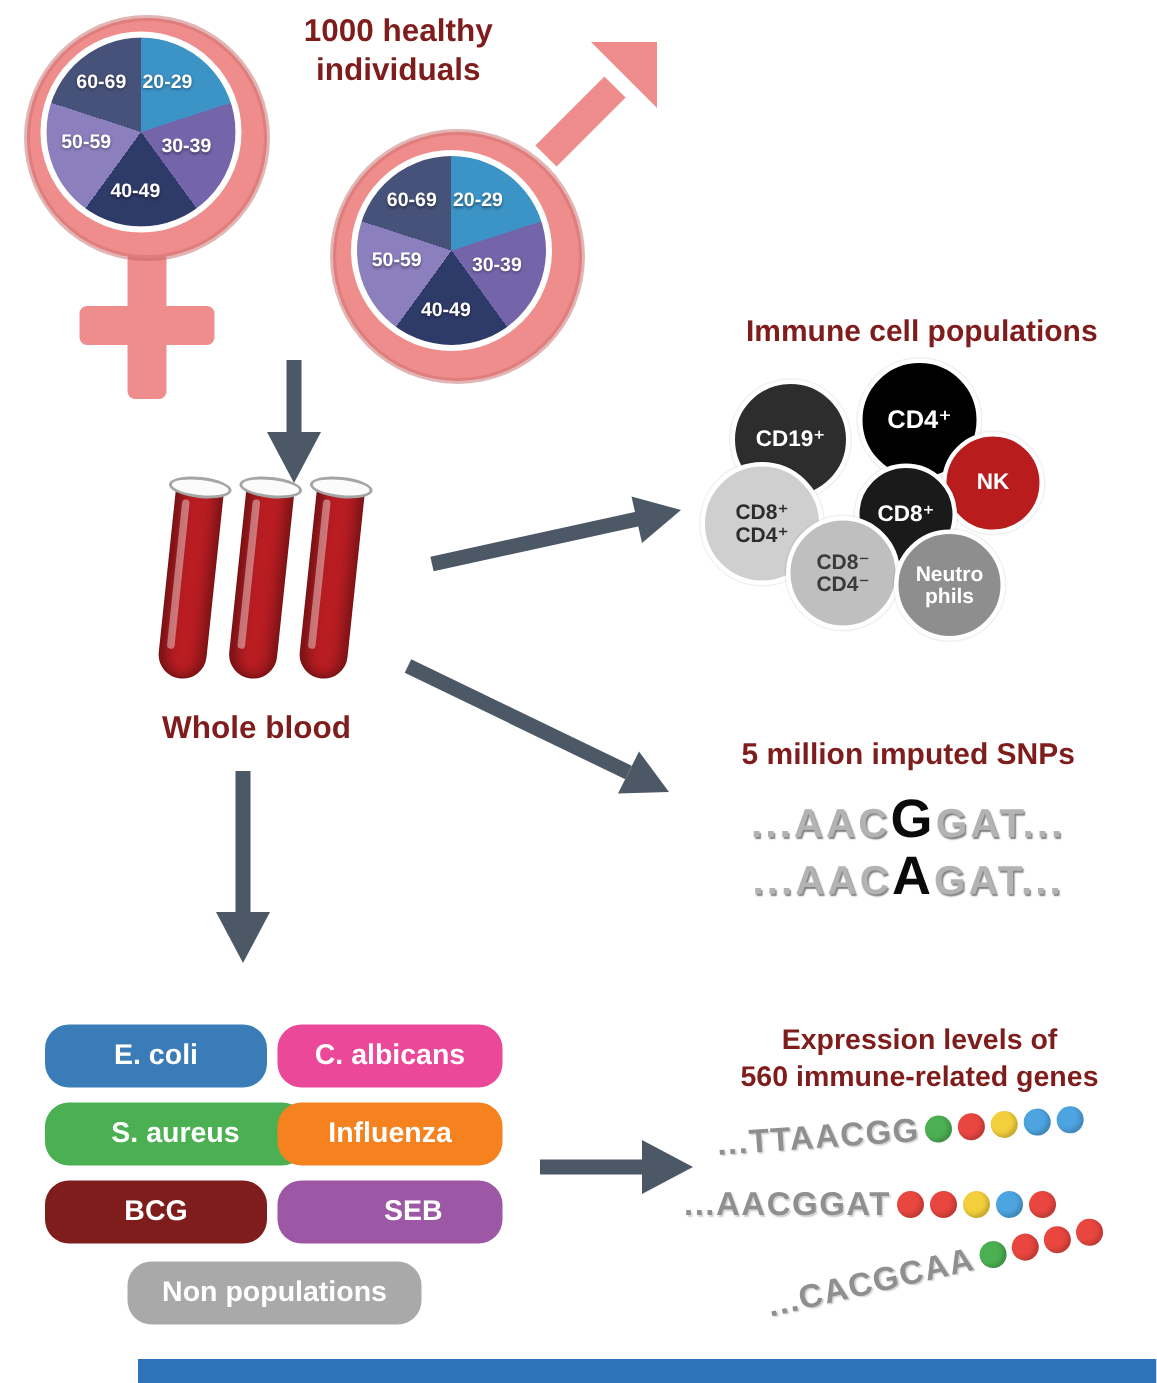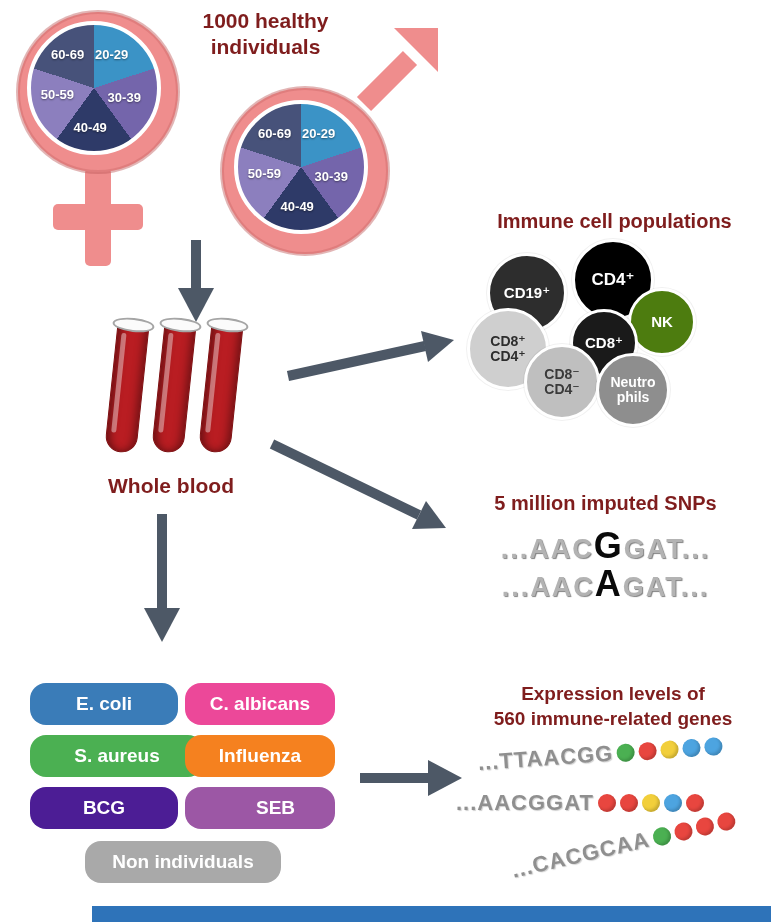--- a/index.html
+++ b/index.html
@@ -178,21 +178,21 @@
     <div class="tube t2">
       <div class="tube-body" style="background: rgb(185, 29, 34);"></div>
       <div class="tube-shine"></div>
       <div class="tube-rim"></div>
     </div>
   </div>
 
   <div id="cells">
     <div class="cell c0" style="background: rgb(45, 45, 45); color: rgb(255, 255, 255);">CD19⁺</div>
     <div class="cell c1" style="background: rgb(0, 0, 0); color: rgb(255, 255, 255);">CD4⁺</div>
-    <div class="cell c2" style="background: #4d7c0f; color: rgb(255, 255, 255);">NK</div>
+    <div class="cell c2" style="background: #b91c1c; color: rgb(255, 255, 255);">NK</div>
     <div class="cell c3" style="background: rgb(207, 207, 207); color: rgb(45, 45, 45);">CD8⁺
 CD4⁺</div>
     <div class="cell c4" style="background: rgb(26, 26, 26); color: rgb(255, 255, 255);">CD8⁺</div>
     <div class="cell c6" style="background: rgb(191, 191, 191); color: rgb(58, 58, 58);">CD8⁻
 CD4⁻</div>
     <div class="cell c7" style="background: rgb(142, 142, 142); color: rgb(255, 255, 255);">Neutro
 phils</div>
   </div>
 
   <div class="snp-line" id="snp-0">
@@ -200,23 +200,23 @@
   </div>
   <div class="snp-line" id="snp-1">
     <span class="snp-gray">...AAC</span><span class="snp-emph">A</span><span class="snp-gray">GAT...</span>
   </div>
 
   <div id="stimuli">
     <div class="stim s0" style="background: rgb(58, 124, 184);">E. coli</div>
     <div class="stim s1" style="background: #ec4899;">C. albicans</div>
     <div class="stim s2" style="background: rgb(75, 176, 82);">S. aureus</div>
     <div class="stim s3" style="background: rgb(245, 129, 31);">Influenza</div>
-    <div class="stim s4" style="background: #4c1d95;">BCG</div>
+    <div class="stim s4" style="background: #7f1d1d;">BCG</div>
     <div class="stim s5" style="background: rgb(156, 87, 165);">SEB</div>
-    <div class="stim s6" style="background: rgb(169, 169, 169);">Non individuals</div>
+    <div class="stim s6" style="background: rgb(169, 169, 169);">Non populations</div>
   </div>
 
   <div class="expr-row er0">
     <span class="seq">...TTAACGG</span>
     <span class="dot" style="background: rgb(75, 176, 82);"></span>
     <span class="dot" style="background: rgb(232, 70, 63);"></span>
     <span class="dot" style="background: rgb(242, 207, 59);"></span>
     <span class="dot" style="background: rgb(77, 164, 224);"></span>
     <span class="dot" style="background: rgb(77, 164, 224);"></span>
   </div>

